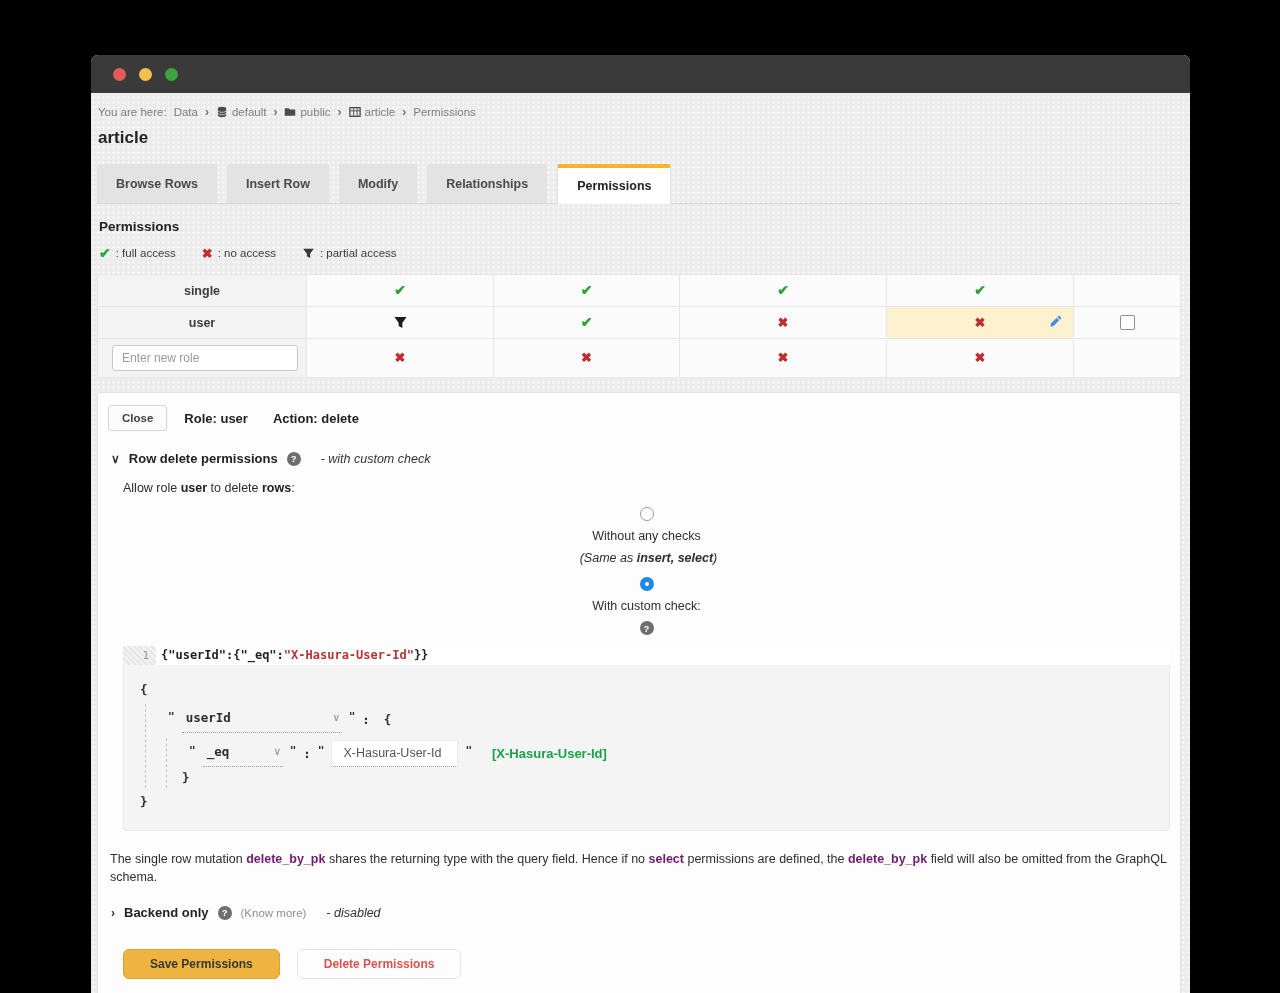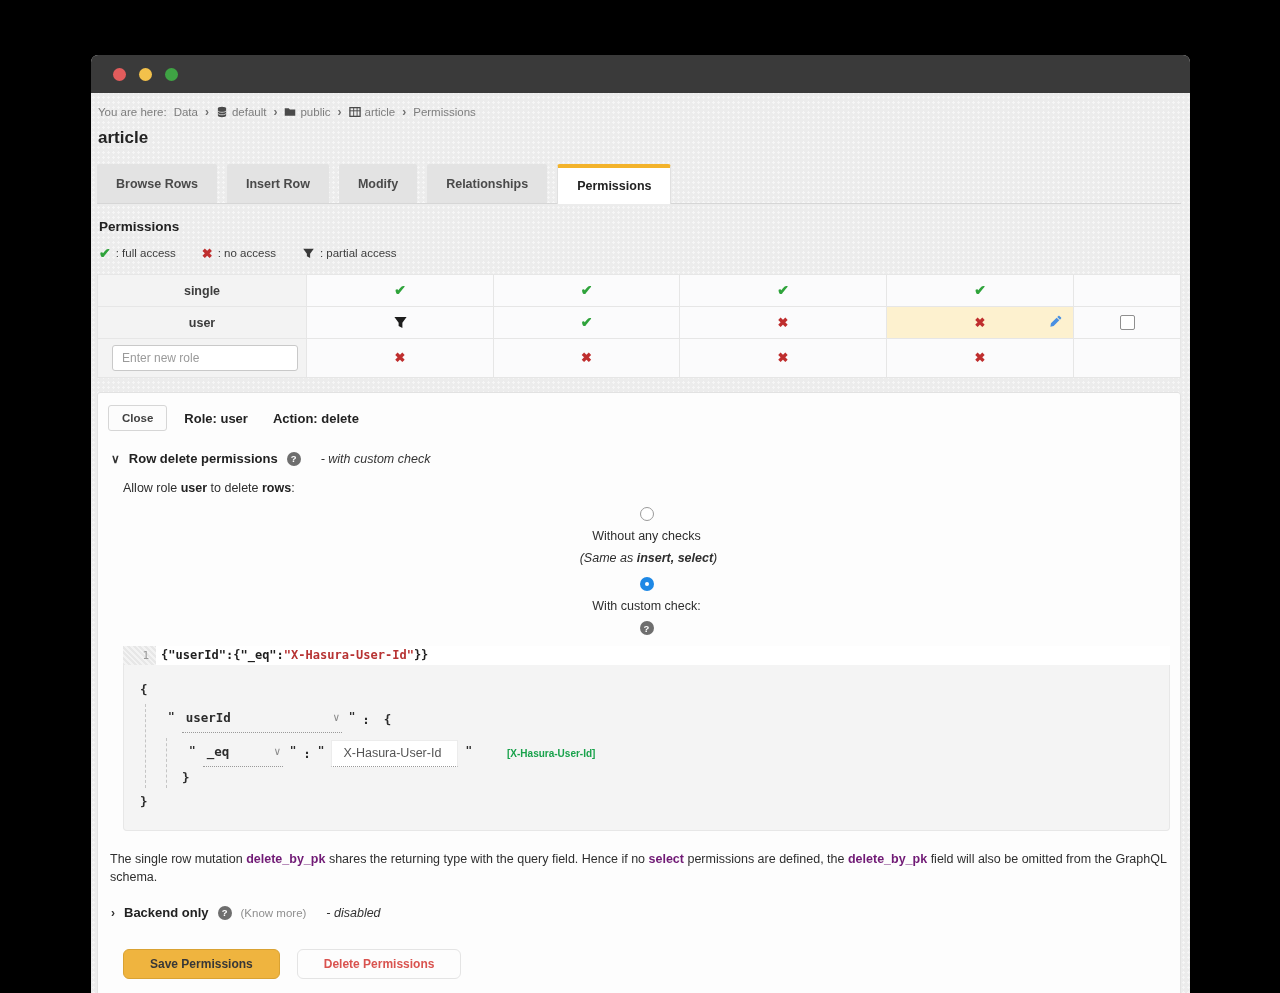--- a/index.html
+++ b/index.html
@@ -88,21 +88,21 @@
   .qb-brace { line-height:20px; }
   .qb-lvl { border-left:1px dashed #c4c4c4; margin-left:5px; padding-left:15px; margin-top:4px; margin-bottom:4px; }
   .qb-row { display:flex; align-items:center; min-height:30px; }
   .q { margin:0 7px; font-size:11px; position:relative; top:-3px; }
   .dd { display:inline-flex; align-items:center; justify-content:space-between; border-bottom:1px dotted #9a9a9a; padding:4px 2px 7px 4px; cursor:pointer; }
   .dd .dd-ch { color:#8a8a8a; font-weight:400; font-size:11px; margin-left:8px; }
   .dd-key { width:160px; }
   .dd-op { width:80px;gap:16px; }
   .qb-input { height:27px; width:127px; background:#fff; border:1px solid #ececec; border-bottom:1px dotted #9a9a9a; padding:0 11px;
               font-size:12.5px; color:#555; font-family:"Liberation Sans", sans-serif; }
-  .sugg { color:#18a24b; font-size:10px; font-weight:700; margin-left:28px; font-family:"Liberation Sans", sans-serif; }
+  .sugg { color:#18a24b; font-size:13px; font-weight:700; margin-left:13px; font-family:"Liberation Sans", sans-serif; }
 
   .note-text { margin:19px 0 0 2px; font-size:12.5px; color:#2e2e2e; line-height:1.45; }
   .note-text b { color:#701a75; }
 
   .backend-row { display:flex; align-items:center; gap:9px; margin:19px 0 0 3px; }
   .know-more { color:#8f8f8f; font-size:11.5px; cursor:pointer; }
 
   .btn-row { display:flex; gap:17px; margin:17px 0 0 15px; }
   .btn { padding:7px 26px; border-radius:6px; font-size:12px; font-weight:700; cursor:pointer; font-family:"Liberation Sans", sans-serif;margin-top:12px; }
   .btn-save { background:#efb43f; border:1px solid #d9a233; color:#373737; }

